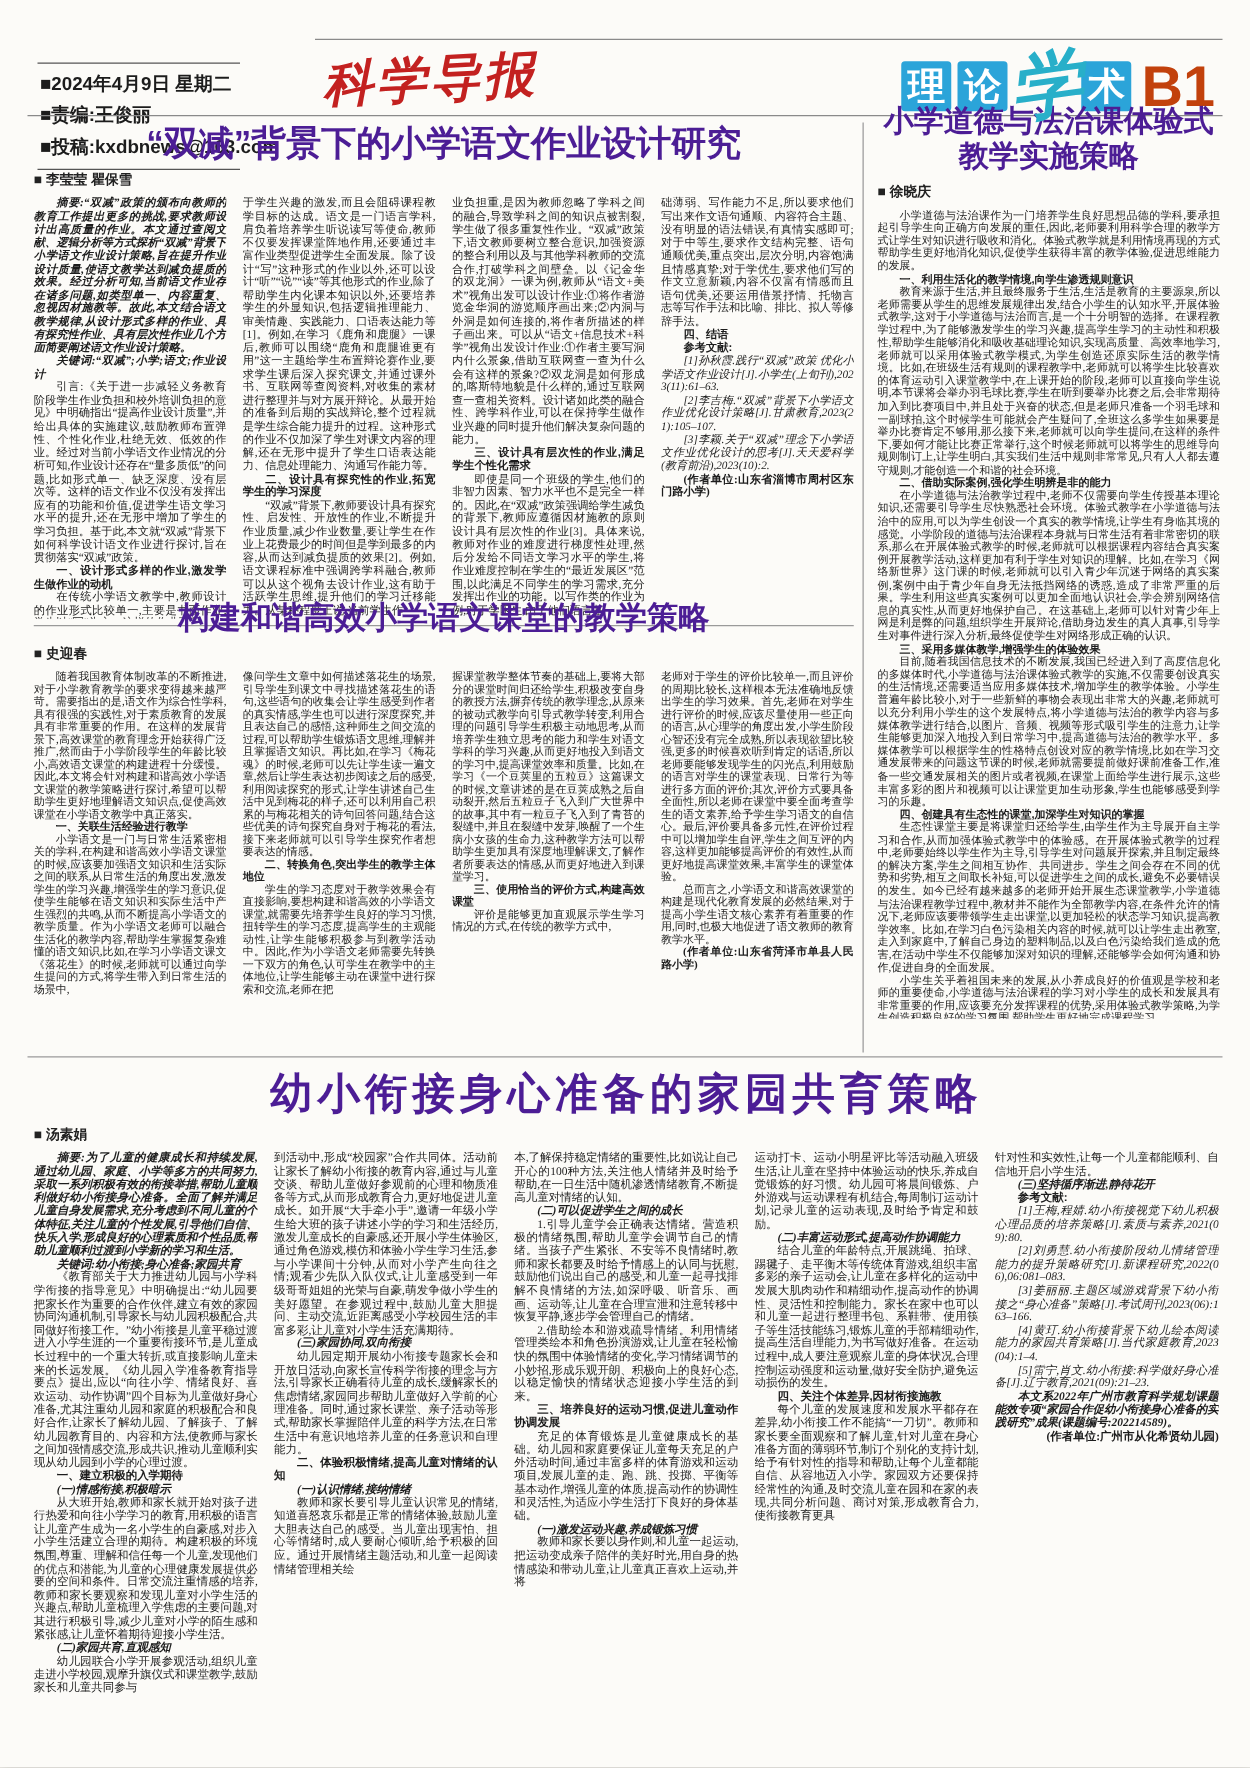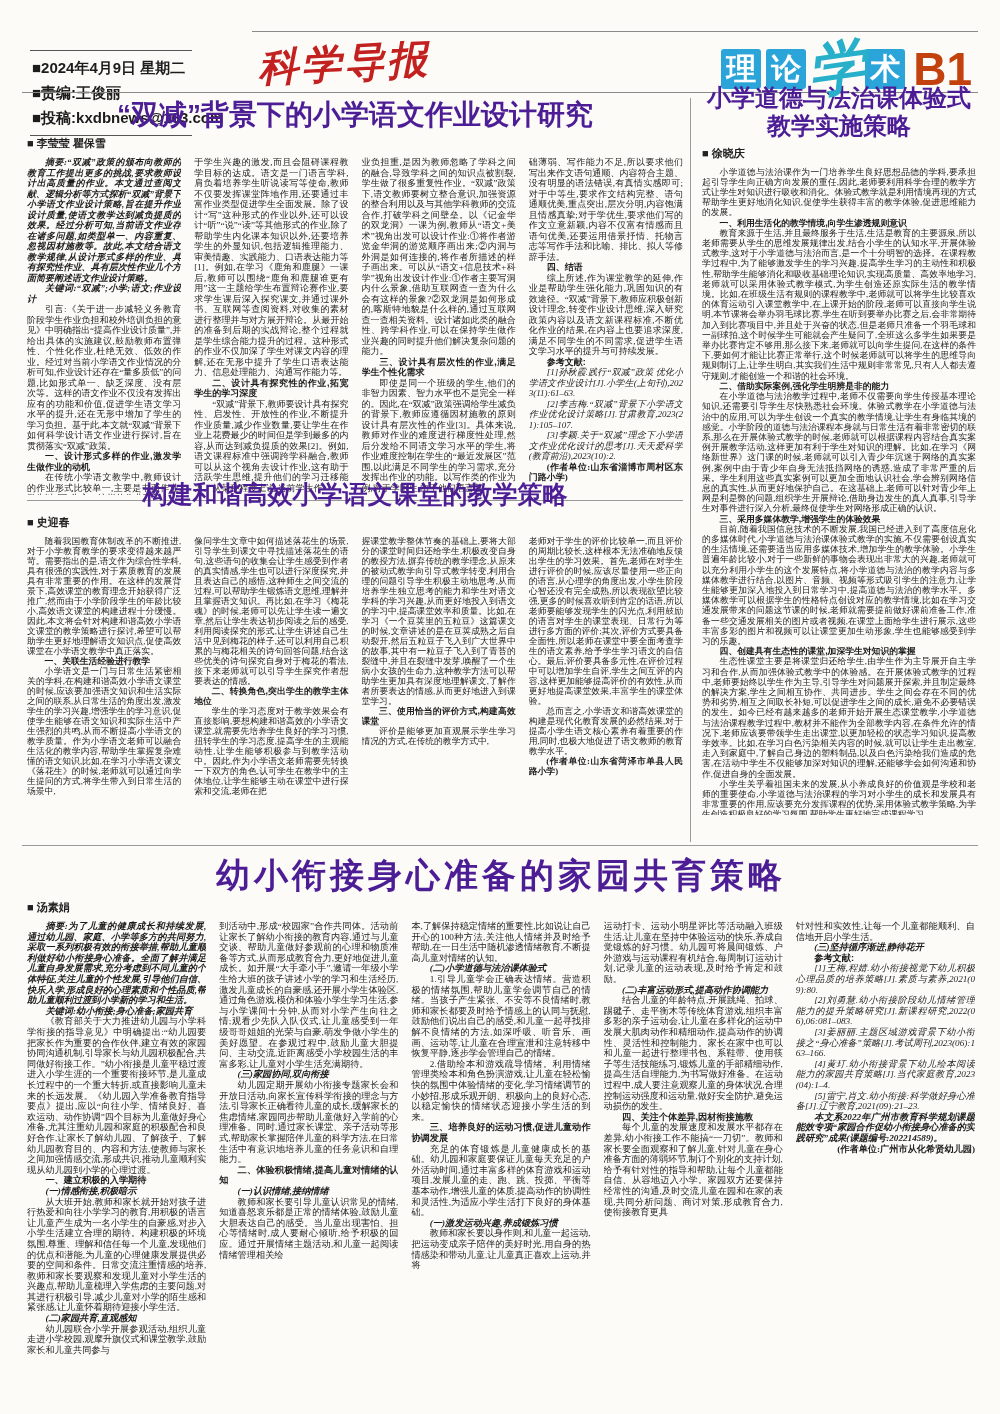--- a/index.html
+++ b/index.html
@@ -97,21 +97,20 @@
           <p class="p body">“双减”背景下,教师要设计具有探究性、启发性、开放性的作业,不断提升作业质量,减少作业数量,要让学生在作业上花费最少的时间但是学到最多的内容,从而达到减负提质的效果[2]。例如,语文课程标准中强调跨学科融合,教师可以从这个视角去设计作业,这有助于活跃学生思维,提升他们的学习迁移能力。从某种程度上说,当前学生作</p>
         </div>
         <div class="col">
           <p class="p cont">业负担重,是因为教师忽略了学科之间的融合,导致学科之间的知识点被割裂,学生做了很多重复性作业。“双减”政策下,语文教师要树立整合意识,加强资源的整合利用以及与其他学科教师的交流合作,打破学科之间壁垒。以《记金华的双龙洞》一课为例,教师从“语文+美术”视角出发可以设计作业:①将作者游览金华洞的游览顺序画出来;②内洞与外洞是如何连接的,将作者所描述的样子画出来。可以从“语文+信息技术+科学”视角出发设计作业:①作者主要写洞内什么景象,借助互联网查一查为什么会有这样的景象?②双龙洞是如何形成的,喀斯特地貌是什么样的,通过互联网查一查相关资料。设计诸如此类的融合性、跨学科作业,可以在保持学生做作业兴趣的同时提升他们解决复杂问题的能力。</p>
           <p class="p sec">三、设计具有层次性的作业,满足学生个性化需求</p>
           <p class="p body">即使是同一个班级的学生,他们的非智力因素、智力水平也不是完全一样的。因此,在“双减”政策强调给学生减负的背景下,教师应遵循因材施教的原则设计具有层次性的作业[3]。具体来说,教师对作业的难度进行梯度性处理,然后分发给不同语文学习水平的学生,将作业难度控制在学生的“最近发展区”范围,以此满足不同学生的学习需求,充分发挥出作业的功能。以写作类的作业为例,对于学困生,由于他们语言基</p>
         </div>
         <div class="col">
           <p class="p cont">础薄弱、写作能力不足,所以要求他们写出来作文语句通顺、内容符合主题、没有明显的语法错误,有真情实感即可;对于中等生,要求作文结构完整、语句通顺优美,重点突出,层次分明,内容饱满且情感真挚;对于学优生,要求他们写的作文立意新颖,内容不仅富有情感而且语句优美,还要运用借景抒情、托物言志等写作手法和比喻、排比、拟人等修辞手法。</p>
           <p class="p sec">四、结语</p>
-          <p class="p body">综上所述,作为课堂教学的延伸,作业是帮助学生强化能力,巩固知识的有效途径。“双减”背景下,教师应积极创新设计理念,转变作业设计思维,深入研究政策内容以及语文新课程标准,不断优化作业的结果,在内容上也要追求深度,满足不同学生的不同需求,促进学生语文学习水平的提升与可持续发展。</p>
           <p class="p refh">参考文献:</p>
           <p class="p ref">[1]孙秋霞.践行“双减”政策 优化小学语文作业设计[J].小学生(上旬刊),2023(11):61–63.</p>
           <p class="p ref">[2]李吉梅.“双减”背景下小学语文作业优化设计策略[J].甘肃教育,2023(21):105–107.</p>
           <p class="p ref">[3]李颖.关于“双减”理念下小学语文作业优化设计的思考[J].天天爱科学(教育前沿),2023(10):2.</p>
           <p class="p affil">(作者单位:山东省淄博市周村区东门路小学)</p>
         </div>
       </div>
   </div>
 
   <div class="article" id="a2" style="left:702px;top:84px;width:274px;">
@@ -175,21 +174,21 @@
         <div class="col">
           <p class="p cont">到活动中,形成“校园家”合作共同体。活动前让家长了解幼小衔接的教育内容,通过与儿童交谈、帮助儿童做好参观前的心理和物质准备等方式,从而形成教育合力,更好地促进儿童成长。如开展“大手牵小手”,邀请一年级小学生给大班的孩子讲述小学的学习和生活经历,激发儿童成长的自豪感,还开展小学生体验区,通过角色游戏,模仿和体验小学生学习生活,参与小学课间十分钟,从而对小学产生向往之情;观看少先队入队仪式,让儿童感受到一年级哥哥姐姐的光荣与自豪,萌发争做小学生的美好愿望。在参观过程中,鼓励儿童大胆提问、主动交流,近距离感受小学校园生活的丰富多彩,让儿童对小学生活充满期待。</p>
           <p class="p sub">(三)家园协同,双向衔接</p>
           <p class="p body">幼儿园定期开展幼小衔接专题家长会和开放日活动,向家长宣传科学衔接的理念与方法,引导家长正确看待儿童的成长,缓解家长的焦虑情绪,家园同步帮助儿童做好入学前的心理准备。同时,通过家长课堂、亲子活动等形式,帮助家长掌握陪伴儿童的科学方法,在日常生活中有意识地培养儿童的任务意识和自理能力。</p>
           <p class="p sec">二、体验积极情绪,提高儿童对情绪的认知</p>
           <p class="p sub">(一)认识情绪,接纳情绪</p>
           <p class="p body">教师和家长要引导儿童认识常见的情绪,知道喜怒哀乐都是正常的情绪体验,鼓励儿童大胆表达自己的感受。当儿童出现害怕、担心等情绪时,成人要耐心倾听,给予积极的回应。通过开展情绪主题活动,和儿童一起阅读情绪管理相关绘</p>
         </div>
         <div class="col">
           <p class="p cont">本,了解保持稳定情绪的重要性,比如说让自己开心的100种方法,关注他人情绪并及时给予帮助,在一日生活中随机渗透情绪教育,不断提高儿童对情绪的认知。</p>
-          <p class="p sub">(二)小学道德与法治课体验式</p>
+          <p class="p sub">(二)可以促进学生之间的成长</p>
           <p class="p body">1.引导儿童学会正确表达情绪。营造积极的情绪氛围,帮助儿童学会调节自己的情绪。当孩子产生紧张、不安等不良情绪时,教师和家长都要及时给予情感上的认同与抚慰,鼓励他们说出自己的感受,和儿童一起寻找排解不良情绪的方法,如深呼吸、听音乐、画画、运动等,让儿童在合理宣泄和注意转移中恢复平静,逐步学会管理自己的情绪。</p>
           <p class="p body">2.借助绘本和游戏疏导情绪。利用情绪管理类绘本和角色扮演游戏,让儿童在轻松愉快的氛围中体验情绪的变化,学习情绪调节的小妙招,形成乐观开朗、积极向上的良好心态,以稳定愉快的情绪状态迎接小学生活的到来。</p>
           <p class="p sec">三、培养良好的运动习惯,促进儿童动作协调发展</p>
           <p class="p body">充足的体育锻炼是儿童健康成长的基础。幼儿园和家庭要保证儿童每天充足的户外活动时间,通过丰富多样的体育游戏和运动项目,发展儿童的走、跑、跳、投掷、平衡等基本动作,增强儿童的体质,提高动作的协调性和灵活性,为适应小学生活打下良好的身体基础。</p>
           <p class="p sub">(一)激发运动兴趣,养成锻炼习惯</p>
           <p class="p body">教师和家长要以身作则,和儿童一起运动,把运动变成亲子陪伴的美好时光,用自身的热情感染和带动儿童,让儿童真正喜欢上运动,并将</p>
         </div>
         <div class="col">
           <p class="p cont">运动打卡、运动小明星评比等活动融入班级生活,让儿童在坚持中体验运动的快乐,养成自觉锻炼的好习惯。幼儿园可将晨间锻炼、户外游戏与运动课程有机结合,每周制订运动计划,记录儿童的运动表现,及时给予肯定和鼓励。</p>
           <p class="p sub">(二)丰富运动形式,提高动作协调能力</p>

